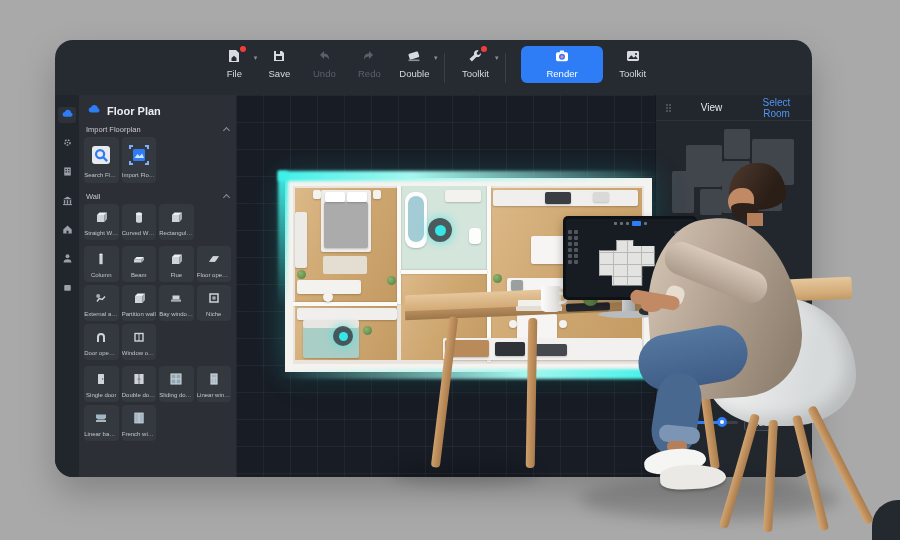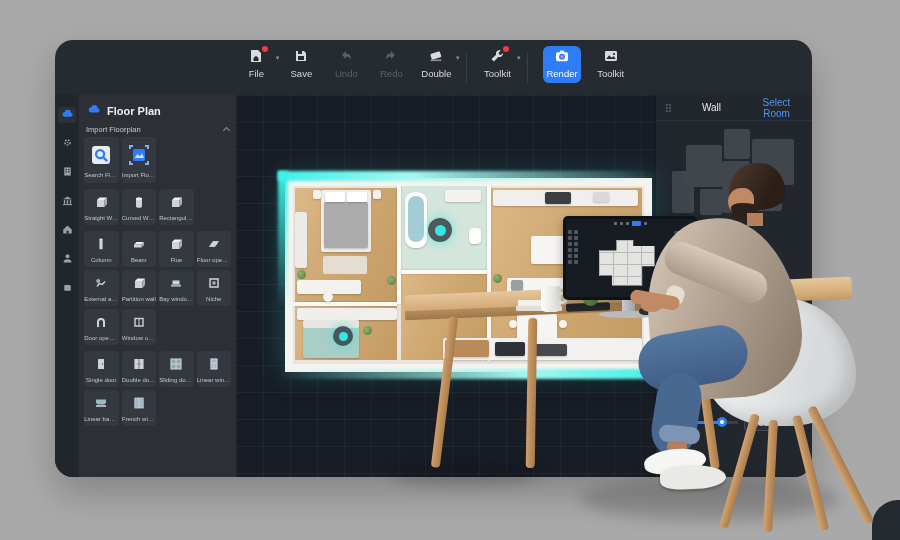--- a/index.html
+++ b/index.html
@@ -9,21 +9,21 @@
   
   .app{position:absolute;left:55px;top:40px;width:757px;height:437px;background:#262a31;
        border-radius:18px;overflow:hidden;z-index:2;box-shadow:0 16px 36px rgba(0,0,0,.22);}
   
   .toolbar{height:55px;display:flex;justify-content:center;align-items:flex-start;gap:15px;padding-top:9px;}
   .tb-item{position:relative;display:flex;flex-direction:column;align-items:center;gap:1px;min-width:30px;cursor:pointer;}
   .tb-icon{position:relative;width:18px;height:18px;display:flex;align-items:center;justify-content:center;}
   .tb-icon svg{width:16px;height:16px;}
   .tb-label{font-size:9.5px;color:#d7dade;white-space:nowrap;}
   .tb-item.disabled .tb-label{color:#5a616c;}
-  .tb-item.active{background:#2e7cf6;border-radius:6px;padding:3px 3px 4px;margin-top:-3px;}
+  .tb-item.active{background:#2e7cf6;border-radius:6px;padding:3px 25px 4px;margin-top:-3px;}
   .tb-item.active .tb-label{color:#fff;}
   .badge{position:absolute;right:-3px;top:-3px;width:6px;height:6px;border-radius:50%;background:#f23d3d;}
   .caret{position:absolute;right:-8px;top:5px;font-size:7px;color:#8b9097;}
   .tb-sep{width:1px;height:30px;background:#3a3f48;margin-top:4px;}
 
   
   .workspace{display:flex;height:382px;}
   .rail{width:24px;background:#21252c;display:flex;flex-direction:column;align-items:center;padding-top:12px;gap:13px;}
   .rail-item{width:18px;height:16px;display:flex;align-items:center;justify-content:center;border-radius:3px;cursor:pointer;}
   .rail-item svg{width:13px;height:13px;}
@@ -305,20 +305,24 @@
               </div>
               <div class="tile">
                 <span><svg viewBox="0 0 16 16" xmlns="http://www.w3.org/2000/svg">
                     <path d="M2 4V2h2M12 2h2v2M2 12v2h2M12 14h2v-2" stroke="#7fb0ff" stroke-width="1.3" fill="none"></path>
                     <rect x="4" y="4" width="8" height="8" rx="1" fill="#2e7cf6"></rect>
                     <path d="M5 10l2-2.6 1.5 1.5L10 7l1.4 3z" fill="#cfe2ff"></path>
                   </svg></span>
                 <div class="tile-label">Import Floorplan</div>
               </div>
             </div>
+            <div class="sec-head">
+              <span class="sec-title">Wall</span>
+              <span class="chev"></span>
+            </div>
             <div class="sec-grid">
               <div class="tile">
                 <span><svg viewBox="0 0 16 16" xmlns="http://www.w3.org/2000/svg">
                     <rect x="4" y="6" width="7.5" height="7" fill="#cfd3d8"></rect>
                     <path d="M4 6l2.5-2.5H14L11.5 6z" fill="#eceef0"></path>
                     <path d="M11.5 6L14 3.5V10l-2.5 3z" fill="#a8adb4"></path>
                   </svg></span>
                 <div class="tile-label">Straight Wall(S)</div>
               </div>
               <div class="tile">
@@ -462,21 +466,21 @@
       <div class="rpanel">
         <div class="rtabs">
           <span class="drag-dots">
               <i></i>
               <i></i>
               <i></i>
               <i></i>
               <i></i>
               <i></i>
             </span>
-        <span class="rtab">Wall</span>
+        <span class="rtab">View</span>
             <span class="rtab active">Select Room</span>
           </div>
         <div class="minimap">
           <div style="left:58px;top:2px;width:26px;height:30px"></div>
           <div style="left:20px;top:18px;width:36px;height:42px"></div>
           <div style="left:86px;top:12px;width:42px;height:46px"></div>
           <div style="left:56px;top:34px;width:28px;height:52px"></div>
           <div style="left:6px;top:44px;width:22px;height:42px"></div>
           <div style="left:34px;top:62px;width:22px;height:26px"></div>
           <div style="left:86px;top:60px;width:30px;height:24px"></div>

